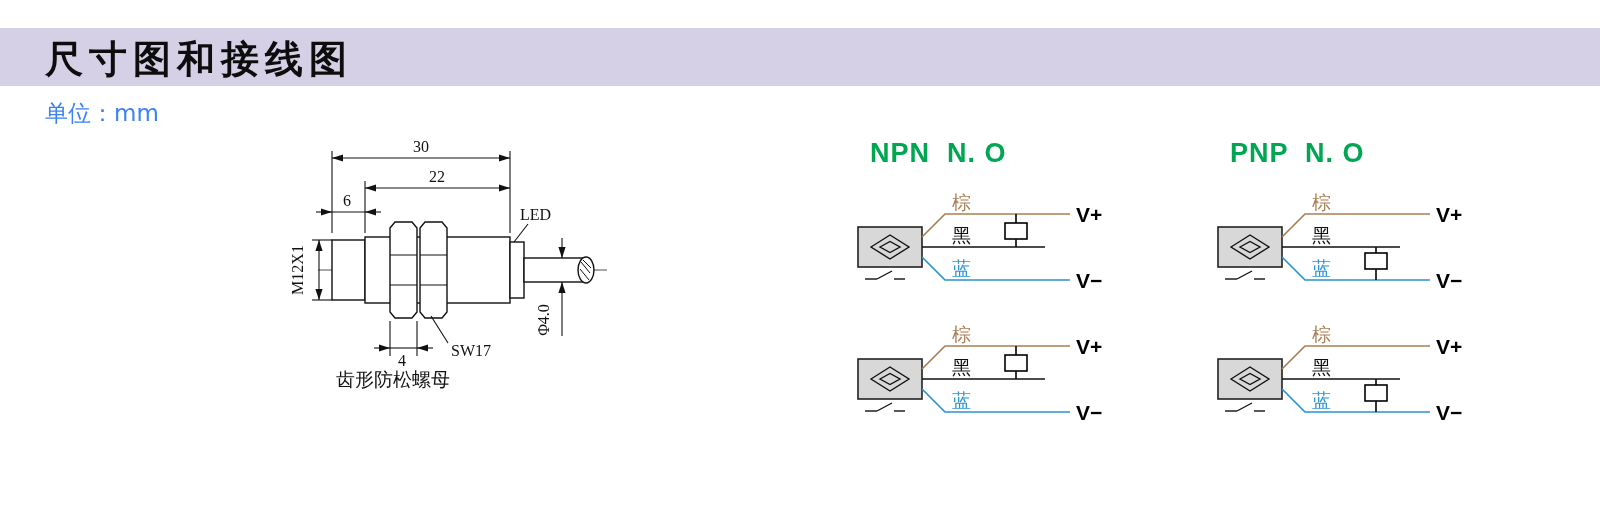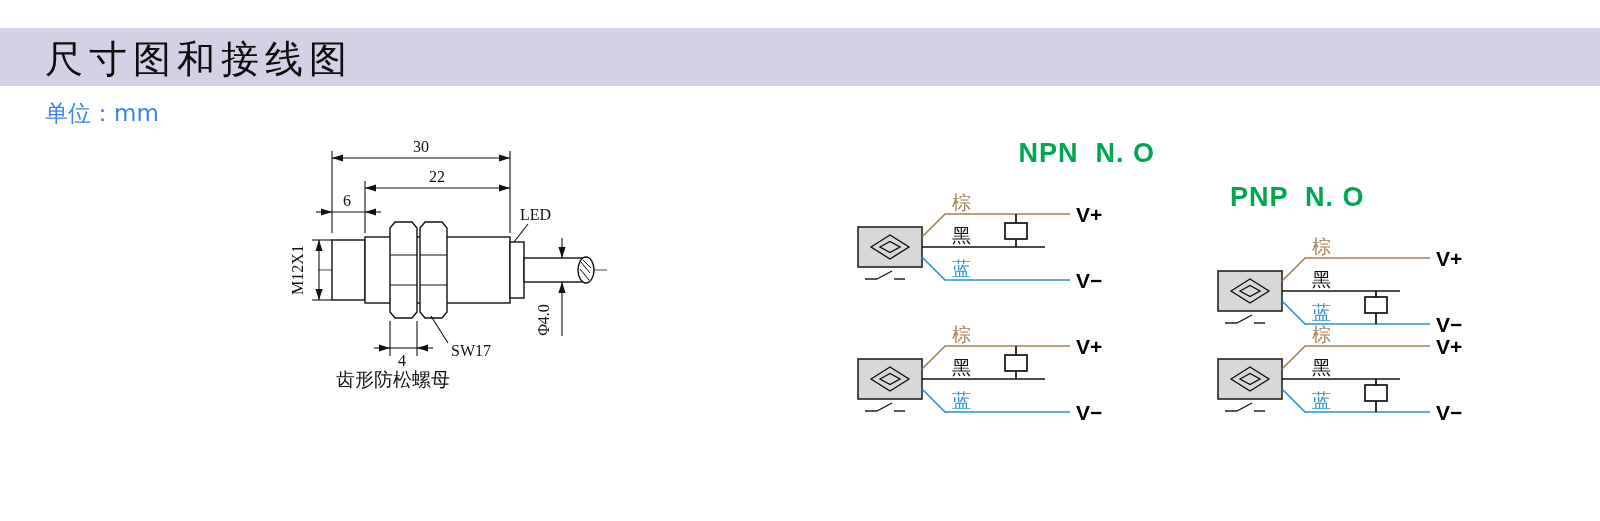--- a/index.html
+++ b/index.html
@@ -10,21 +10,21 @@
   }
   .page { position:absolute; inset:0; background:#fff; }
 
   
   .header-bar {
     position:absolute; left:0; top:28px; width:1600px; height:58px;
     background:var(--header-bg,#d6d0e6);
   }
   .header-title {
     position:absolute; left:45px; top:6px;
-    font-size:38px; font-weight:400; color:#0d0d0d; letter-spacing:6px;
+    font-size:38px; font-weight:700; color:#0d0d0d; letter-spacing:6px;
     font-family:"DejaVu Sans","Liberation Sans",sans-serif;
   }
   .unit-label {
     position:absolute; left:45px; top:98px;
     font-size:23px; color:#3b82f6;
     font-family:"DejaVu Sans","Liberation Sans",sans-serif;
   }
 
   
   .dim-svg { position:absolute; left:290px; top:130px; }
@@ -146,21 +146,21 @@
       <text class="dt" x="57" y="76" text-anchor="middle">6</text>
       <text class="dt" transform="translate(13,140) rotate(-90)" text-anchor="middle">M12X1</text>
       <text class="dt" x="230" y="90">LED</text>
       <text class="dt" x="161" y="226">SW17</text>
       <text class="dt" x="112" y="236" text-anchor="middle">4</text>
       <text class="dt" transform="translate(259,190) rotate(-90)" text-anchor="middle">Φ4.0</text>
       <text class="dt-cjk" x="46" y="256">齿形防松螺母</text>
     </g>
   </svg>
 
-  <div class="wd" style="left:855px; top:138px;text-align:right;">
+  <div class="wd" style="left:855px; top:138px;">
     <div class="wd-title">NPN  N. O</div>
     <svg class="wd-svg" viewBox="0 0 300 150" width="300" height="150">
       <g>
         <rect class="sensor-box" x="3" y="36" width="64" height="40"></rect>
         <polygon class="sym" points="16,56 35,44 54,56 35,68"></polygon>
         <polygon class="sym" points="25,56 35,50.5 45,56 35,61.5"></polygon>
       </g>
       <g>
         <polyline class="w-black-thin" points="10,88 22,88"></polyline>
         <line class="w-black-thin" x1="22" y1="88" x2="37" y2="80"></line>
@@ -175,21 +175,21 @@
         <line class="w-black" x1="161" y1="48" x2="161" y2="56"></line>
       </g>
       <text class="t-cjk t-brown" x="97" y="18">棕</text>
       <text class="t-cjk t-black" x="97" y="51">黑</text>
       <text class="t-cjk t-blue" x="97" y="84">蓝</text>
       <text class="t-term" x="221" y="31">V+</text>
       <text class="t-term" x="221" y="97">V−</text>
     </svg>
   </div>
 
-  <div class="wd" style="left:1215px; top:138px;margin-top:44px;">
+  <div class="wd" style="left:1215px; top:138px;">
     <div class="wd-title">PNP  N. O</div>
     <svg class="wd-svg" viewBox="0 0 300 150" width="300" height="150">
       <g>
         <rect class="sensor-box" x="3" y="36" width="64" height="40"></rect>
         <polygon class="sym" points="16,56 35,44 54,56 35,68"></polygon>
         <polygon class="sym" points="25,56 35,50.5 45,56 35,61.5"></polygon>
       </g>
       <g>
         <polyline class="w-black-thin" points="10,88 22,88"></polyline>
         <line class="w-black-thin" x1="22" y1="88" x2="37" y2="80"></line>

